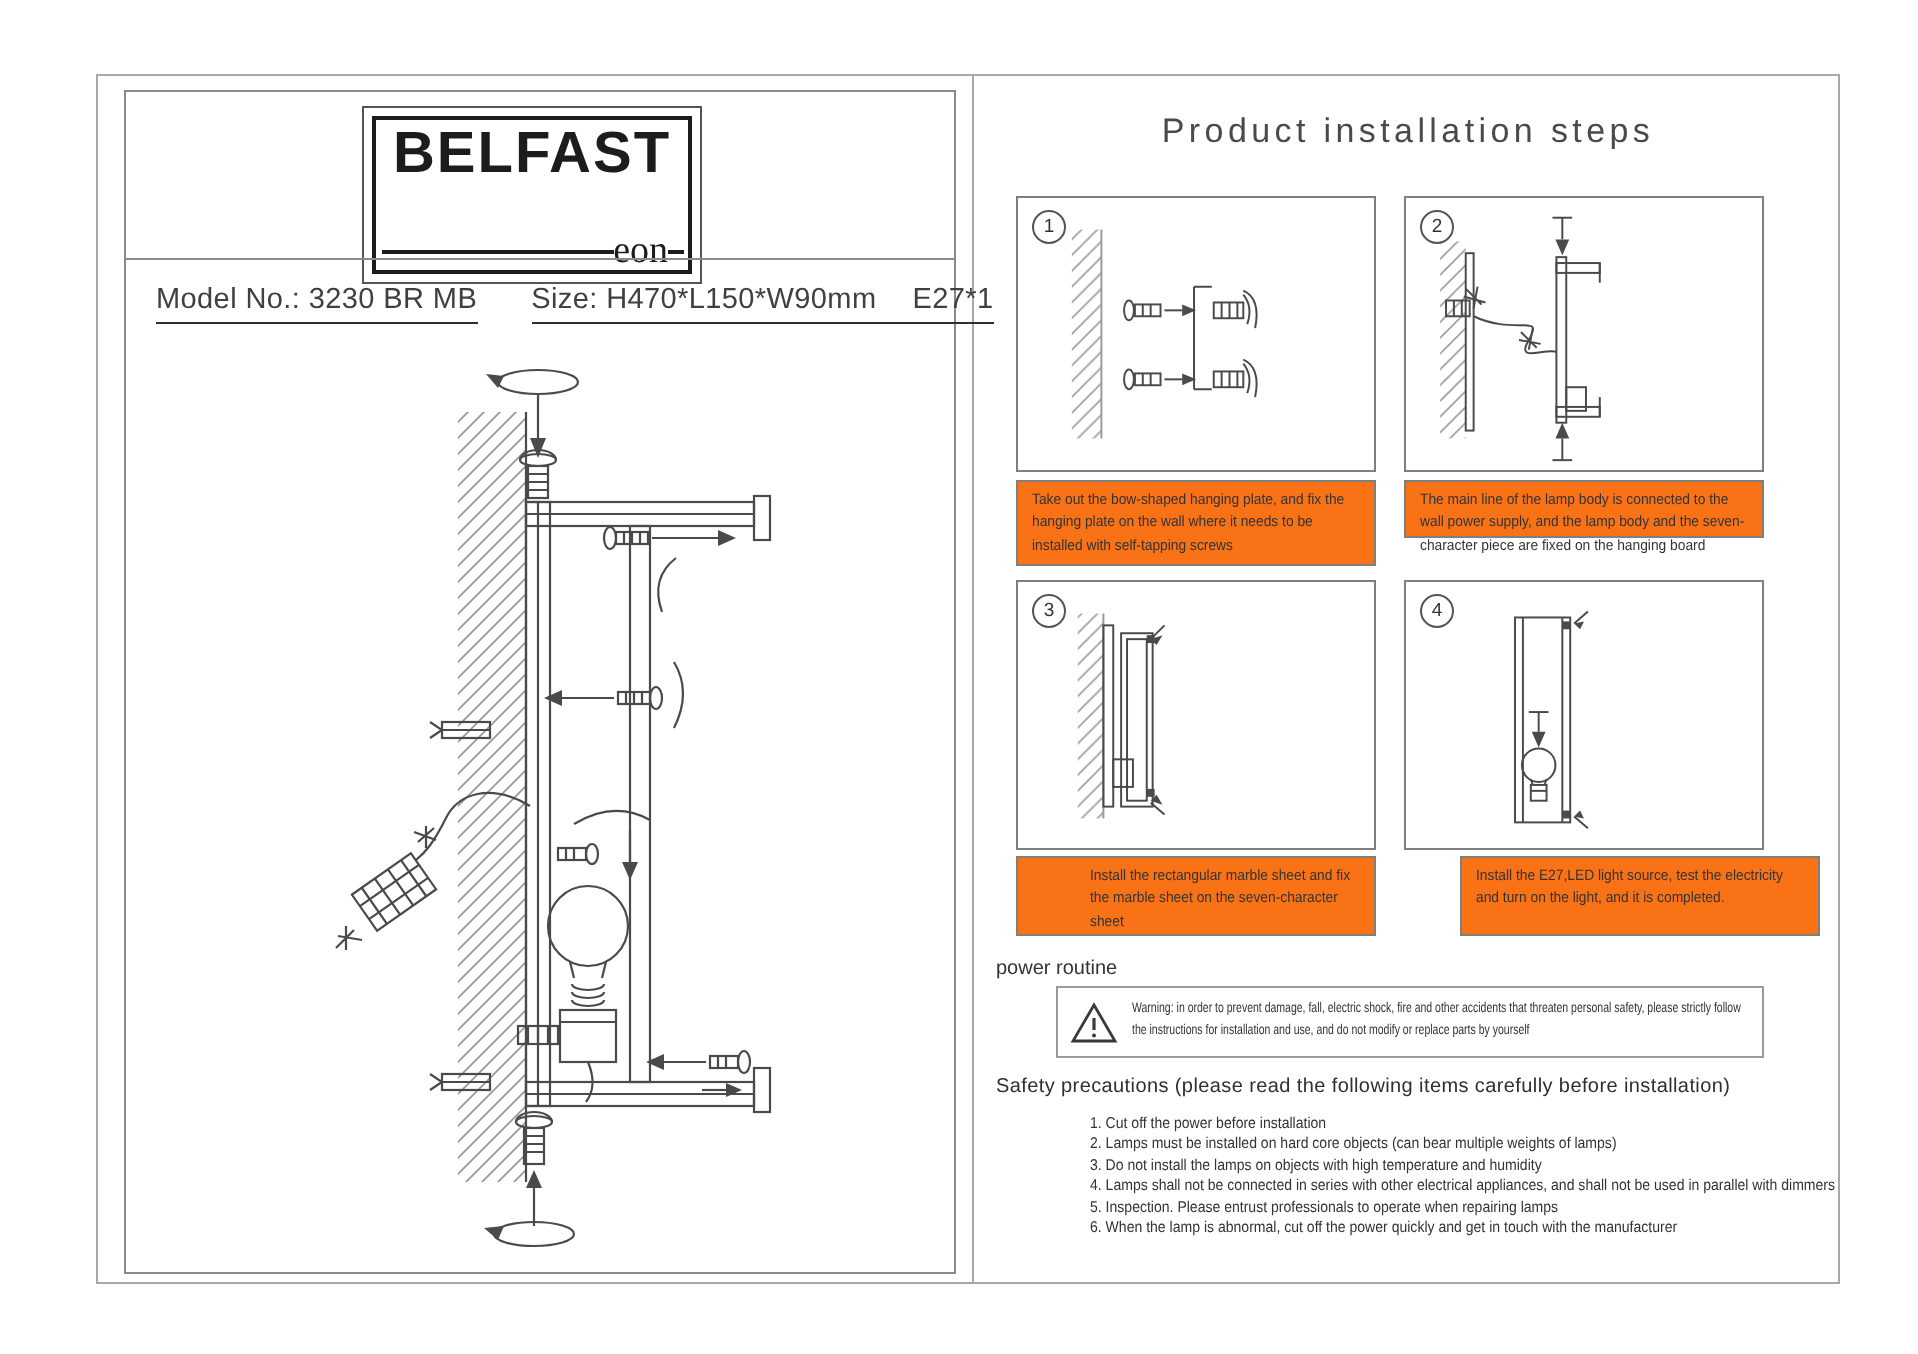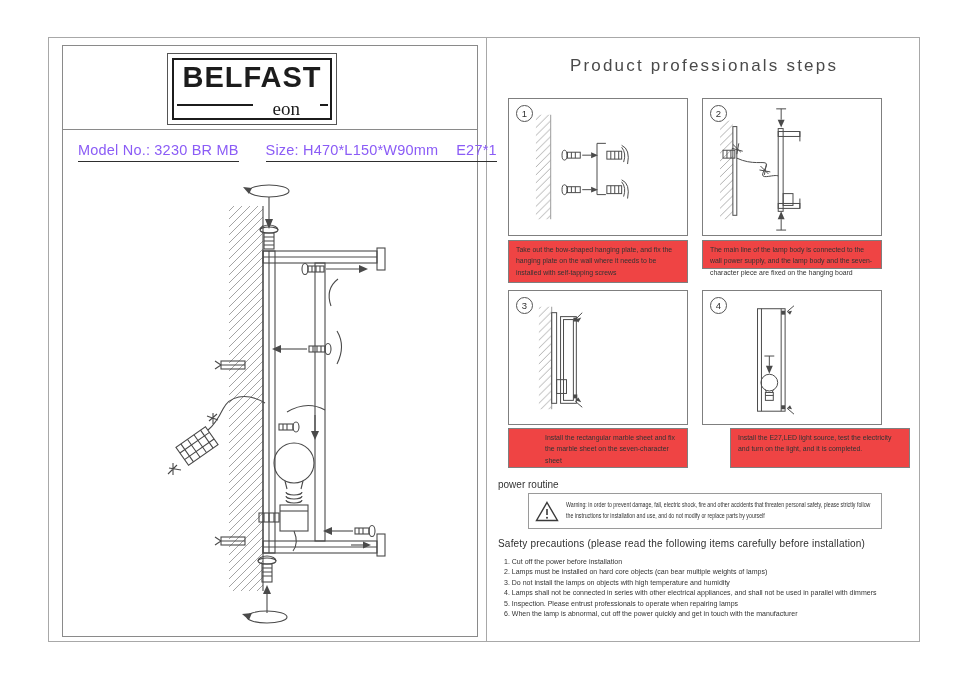--- a/index.html
+++ b/index.html
@@ -5,59 +5,59 @@
   html,body{margin:0;padding:0;}
   body{
     width:959px;height:677px;position:relative;background:#ffffff;
     font-family:"Liberation Sans",sans-serif;color:#3a3a3a;overflow:hidden;
   }
   .outer-border{position:absolute;left:48px;top:37px;width:872px;height:605px;border:1px solid #a8a8a8;box-sizing:border-box;}
   .vdivider{position:absolute;left:486px;top:37px;width:1px;height:605px;background:#a8a8a8;}
 
   
   .left-panel{position:absolute;left:62px;top:45px;width:416px;height:592px;border:1px solid #8a8a8a;box-sizing:border-box;background:#fff;}
-  .logo-outer{position:absolute;left:104px;top:7px;width:170px;height:72px;border:1px solid #555;box-sizing:border-box;padding:4px;}
+  .logo-outer{position:absolute;left:118px;top:7px;width:170px;height:89px;border:1px solid #555;box-sizing:border-box;padding:4px;}
   .logo-inner{border:2.5px solid #1c1c1c;height:100%;box-sizing:border-box;position:relative;overflow:hidden;}
   .brand{text-align:center;font-size:29px;font-weight:bold;letter-spacing:1px;color:#1c1c1c;margin-top:1px;}
-  .eon-row{position:absolute;left:3px;right:2px;bottom:0;display:flex;align-items:center;gap:20px;}
+  .eon-row{position:absolute;left:3px;right:2px;bottom:0;display:flex;align-items:flex-end;gap:0;}
   .eon-line{flex:1;border-top:2px solid #1c1c1c;margin-bottom:8px;}
   .eon-tail{width:8px;border-top:2px solid #1c1c1c;margin-bottom:8px;}
   .eon-text{font-family:"Liberation Serif",serif;font-size:19px;line-height:1;color:#1c1c1c;}
   .header-divider{position:absolute;left:0;right:0;top:83px;border-top:1px solid #8a8a8a;}
-  .model-line{position:absolute;left:15px;top:96px;font-size:14.5px;color:#8b5cf6;white-space:nowrap;letter-spacing:.2px;}
+  .model-line{position:absolute;left:15px;top:96px;font-size:14.5px;color:#404040;white-space:nowrap;letter-spacing:.2px;}
   .model-line .u{border-bottom:1.2px solid #2e2e2e;padding-bottom:3px;}
   .model-line .seg1{margin-right:27px;}
   .model-line .spec{margin-left:18px;}
   .main-drawing{position:absolute;left:0;top:123px;width:415px;height:466px;}
 
   
   .page-title{position:absolute;left:490px;top:56px;width:428px;text-align:center;font-size:17px;letter-spacing:2.2px;color:#4a4a4a;}
   .illus{position:absolute;border:1px solid #7f7f7f;box-sizing:border-box;background:#fff;}
-  .cap{position:absolute;border:1px solid #7f7f7f;box-sizing:border-box;padding:3px 7px;background:#ef4444;}
+  .cap{position:absolute;border:1px solid #7f7f7f;box-sizing:border-box;padding:3px 7px;background:#f97316;}
   .cap .cond{font-size:7.5px;line-height:1.5;color:#333;transform:scaleX(0.92);transform-origin:0 0;width:108%;}
   .i1{left:508px;top:98px;width:180px;height:138px;}
   .i2{left:702px;top:98px;width:180px;height:138px;}
   .c1{left:508px;top:240px;width:180px;height:43px;}
   .c2{left:702px;top:240px;width:180px;height:29px;}
   .i3{left:508px;top:290px;width:180px;height:135px;}
   .i4{left:702px;top:290px;width:180px;height:135px;}
   .c3{left:508px;top:428px;width:180px;height:40px;padding-left:36px;}
   .c4{left:730px;top:428px;width:180px;height:40px;}
   .illus svg{position:absolute;left:0;top:0;width:100%;height:100%;}
   .step-num{position:absolute;left:7px;top:6px;width:15px;height:15px;border:1px solid #555;border-radius:50%;
     font-size:9.5px;color:#333;display:flex;align-items:center;justify-content:center;background:#fff;z-index:2;}
 
   .safety-label{position:absolute;left:498px;top:479px;font-size:10px;color:#333;}
   .warning-box{position:absolute;left:528px;top:493px;width:354px;height:36px;border:1px solid #9a9a9a;box-sizing:border-box;
     display:flex;align-items:center;gap:7px;padding:2px 6px;overflow:hidden;}
   .warn-tri{flex:0 0 auto;}
   .warn-text-wrap{overflow:hidden;flex:1;}
   .warn-text{font-size:7px;line-height:1.55;color:#333;transform:scaleX(0.75);transform-origin:0 50%;width:133%;}
   .prec-title{position:absolute;left:498px;top:538px;font-size:10px;color:#2f2f2f;letter-spacing:.2px;}
-  .prec-list{position:absolute;left:504px;top:557px;width:402px;font-size:7.8px;line-height:10.4px;color:#333;}
+  .prec-list{position:absolute;left:545px;top:557px;width:402px;font-size:7.8px;line-height:10.4px;color:#333;}
   .prec-item{white-space:nowrap;transform:scaleX(0.9);transform-origin:0 0;width:111%;}
 </style>
 </head>
 <body>
 
 <div>
   <div class="outer-border"></div>
   <div class="vdivider"></div>
 
   <div class="left-panel">
@@ -170,21 +170,21 @@
         <path d="M218,176 l-9,4 9,4 z"></path>
         <path d="M248,262 h8 l-4,9 z"></path>
         <path d="M300,372.5 l8,3.5 -8,3.5 z"></path>
         <path d="M269,358 l-9,4 9,4 z"></path>
         <path d="M200,425 h8 l-4,-9 z"></path>
         <path d="M186,451 l-7,-6 10,-1 z"></path>
       </g>
     </svg>
   </div>
 
-  <div class="page-title">Product professionals steps</div>
+  <div class="page-title">Product installation steps</div>
 
   <div class="illus i1">
     <div class="step-num">1</div>
     <svg viewBox="0 0 180 138">
       <defs>
           <pattern id="hh1" patternUnits="userSpaceOnUse" width="8" height="8">
             <path d="M0,8 L8,0 M-2,2 L2,-2 M6,10 L10,6" stroke="#9a9a9a" stroke-width="0.8" fill="none"></path>
           </pattern>
         </defs>
       <rect x="27" y="16" width="15" height="106" fill="url(#hh1)"></rect>

